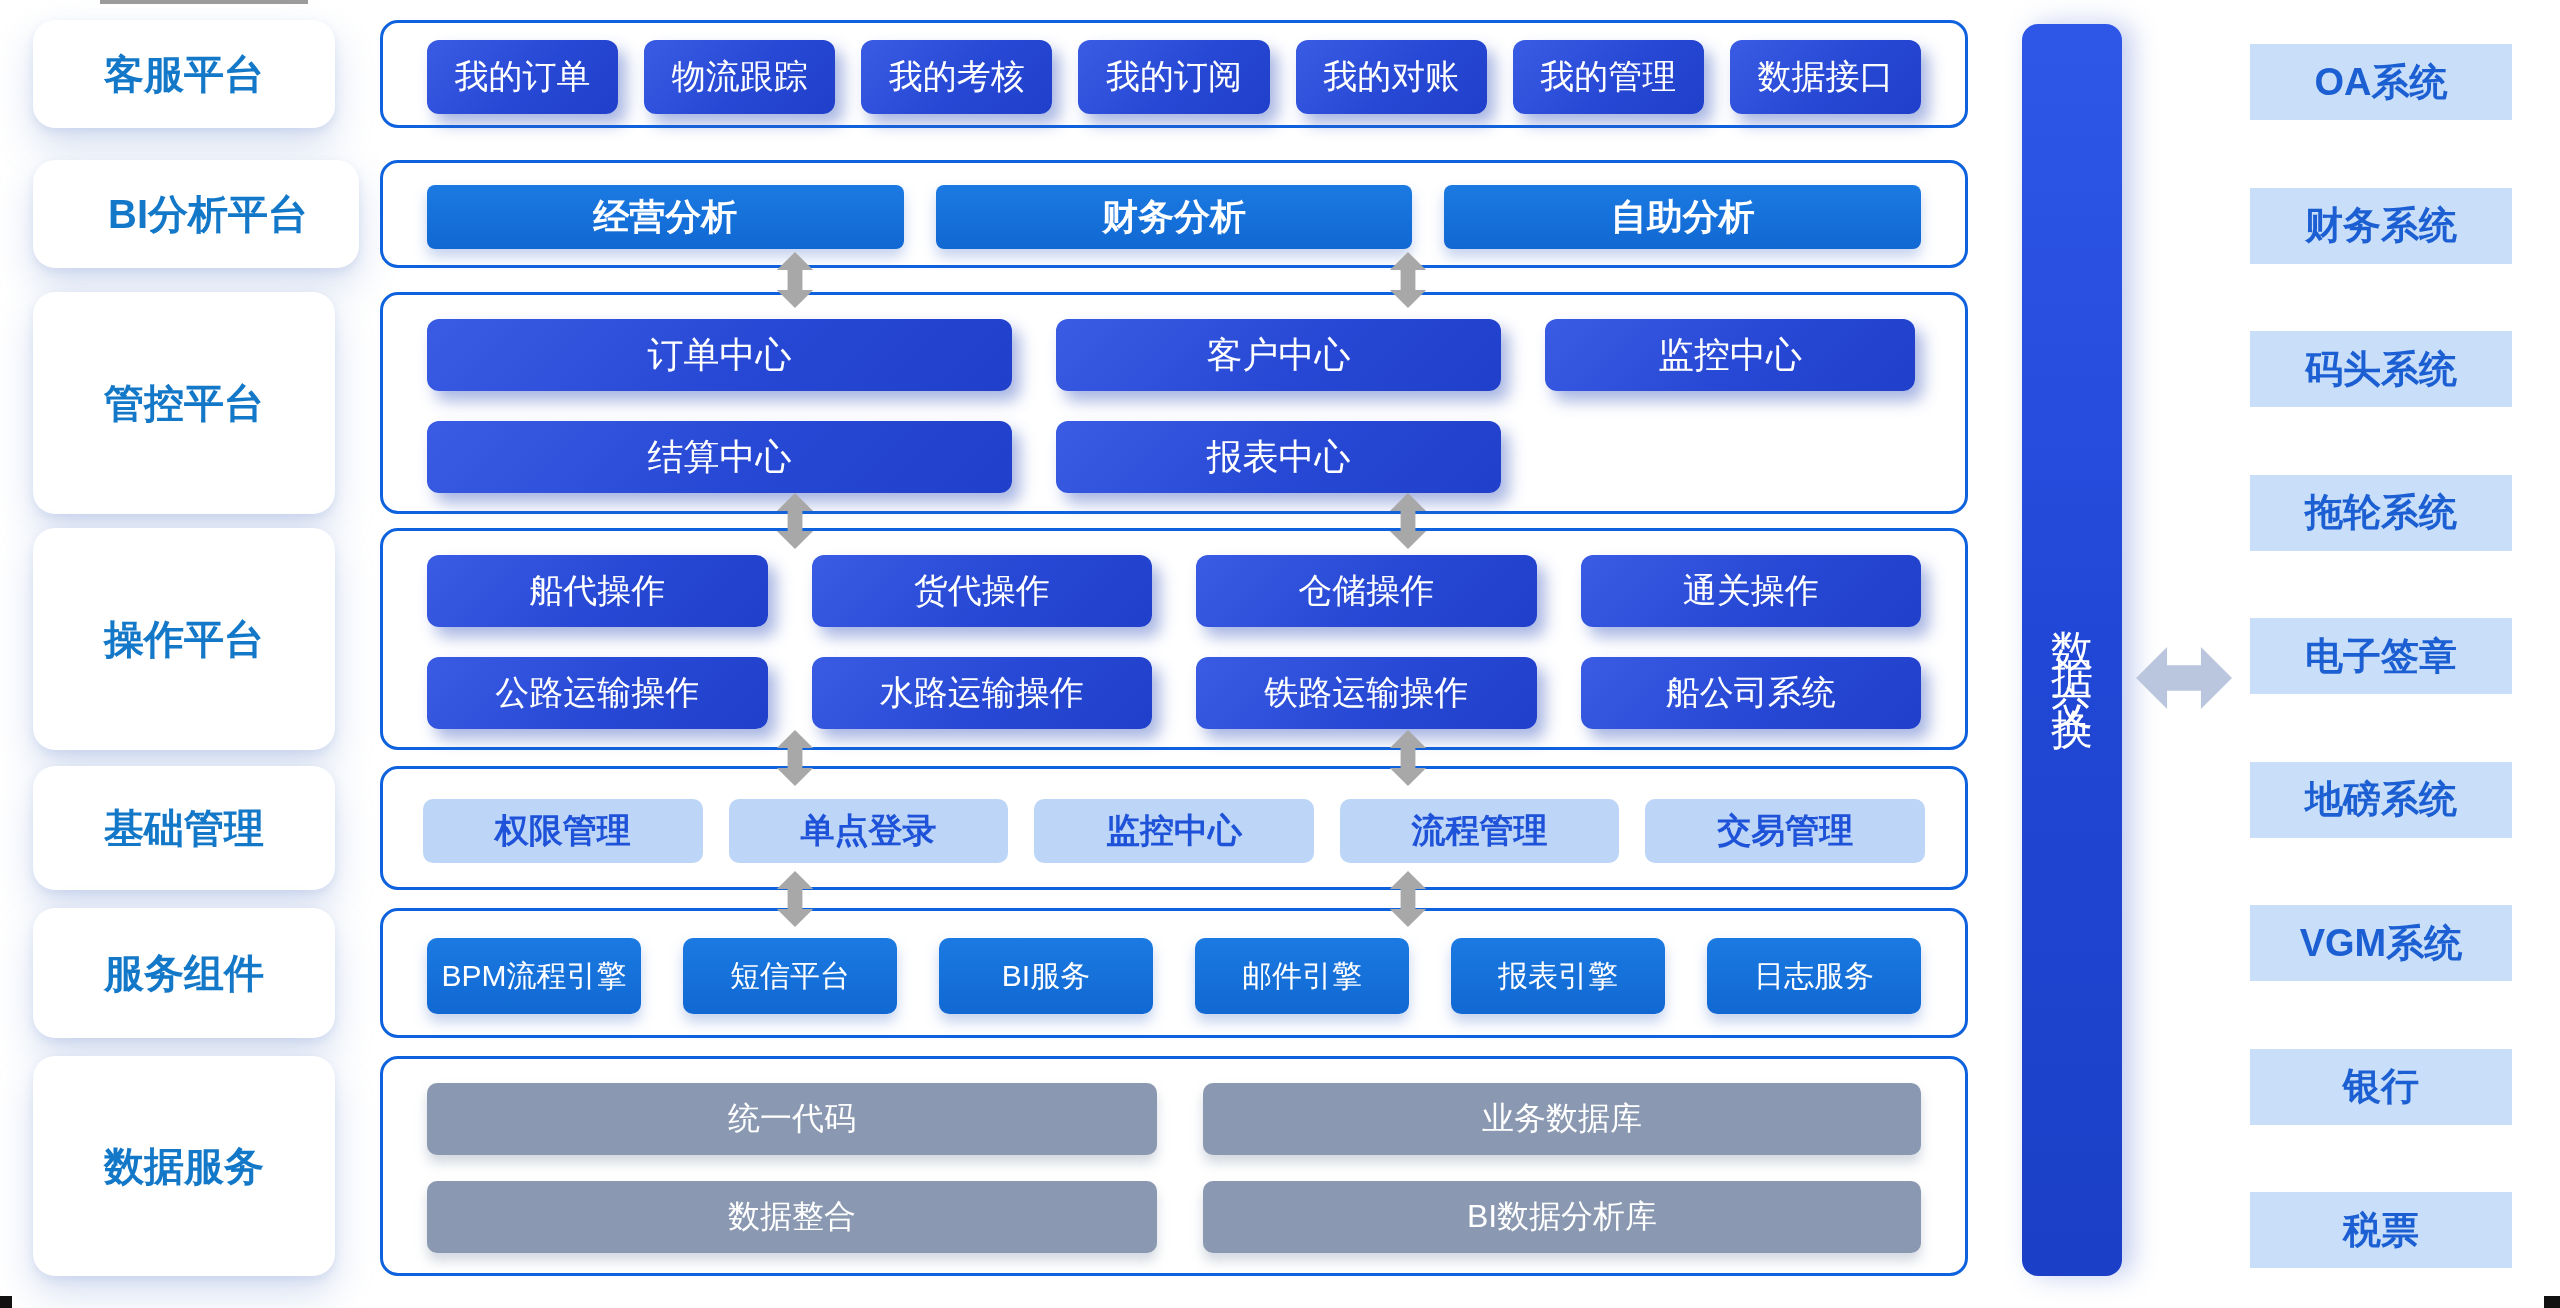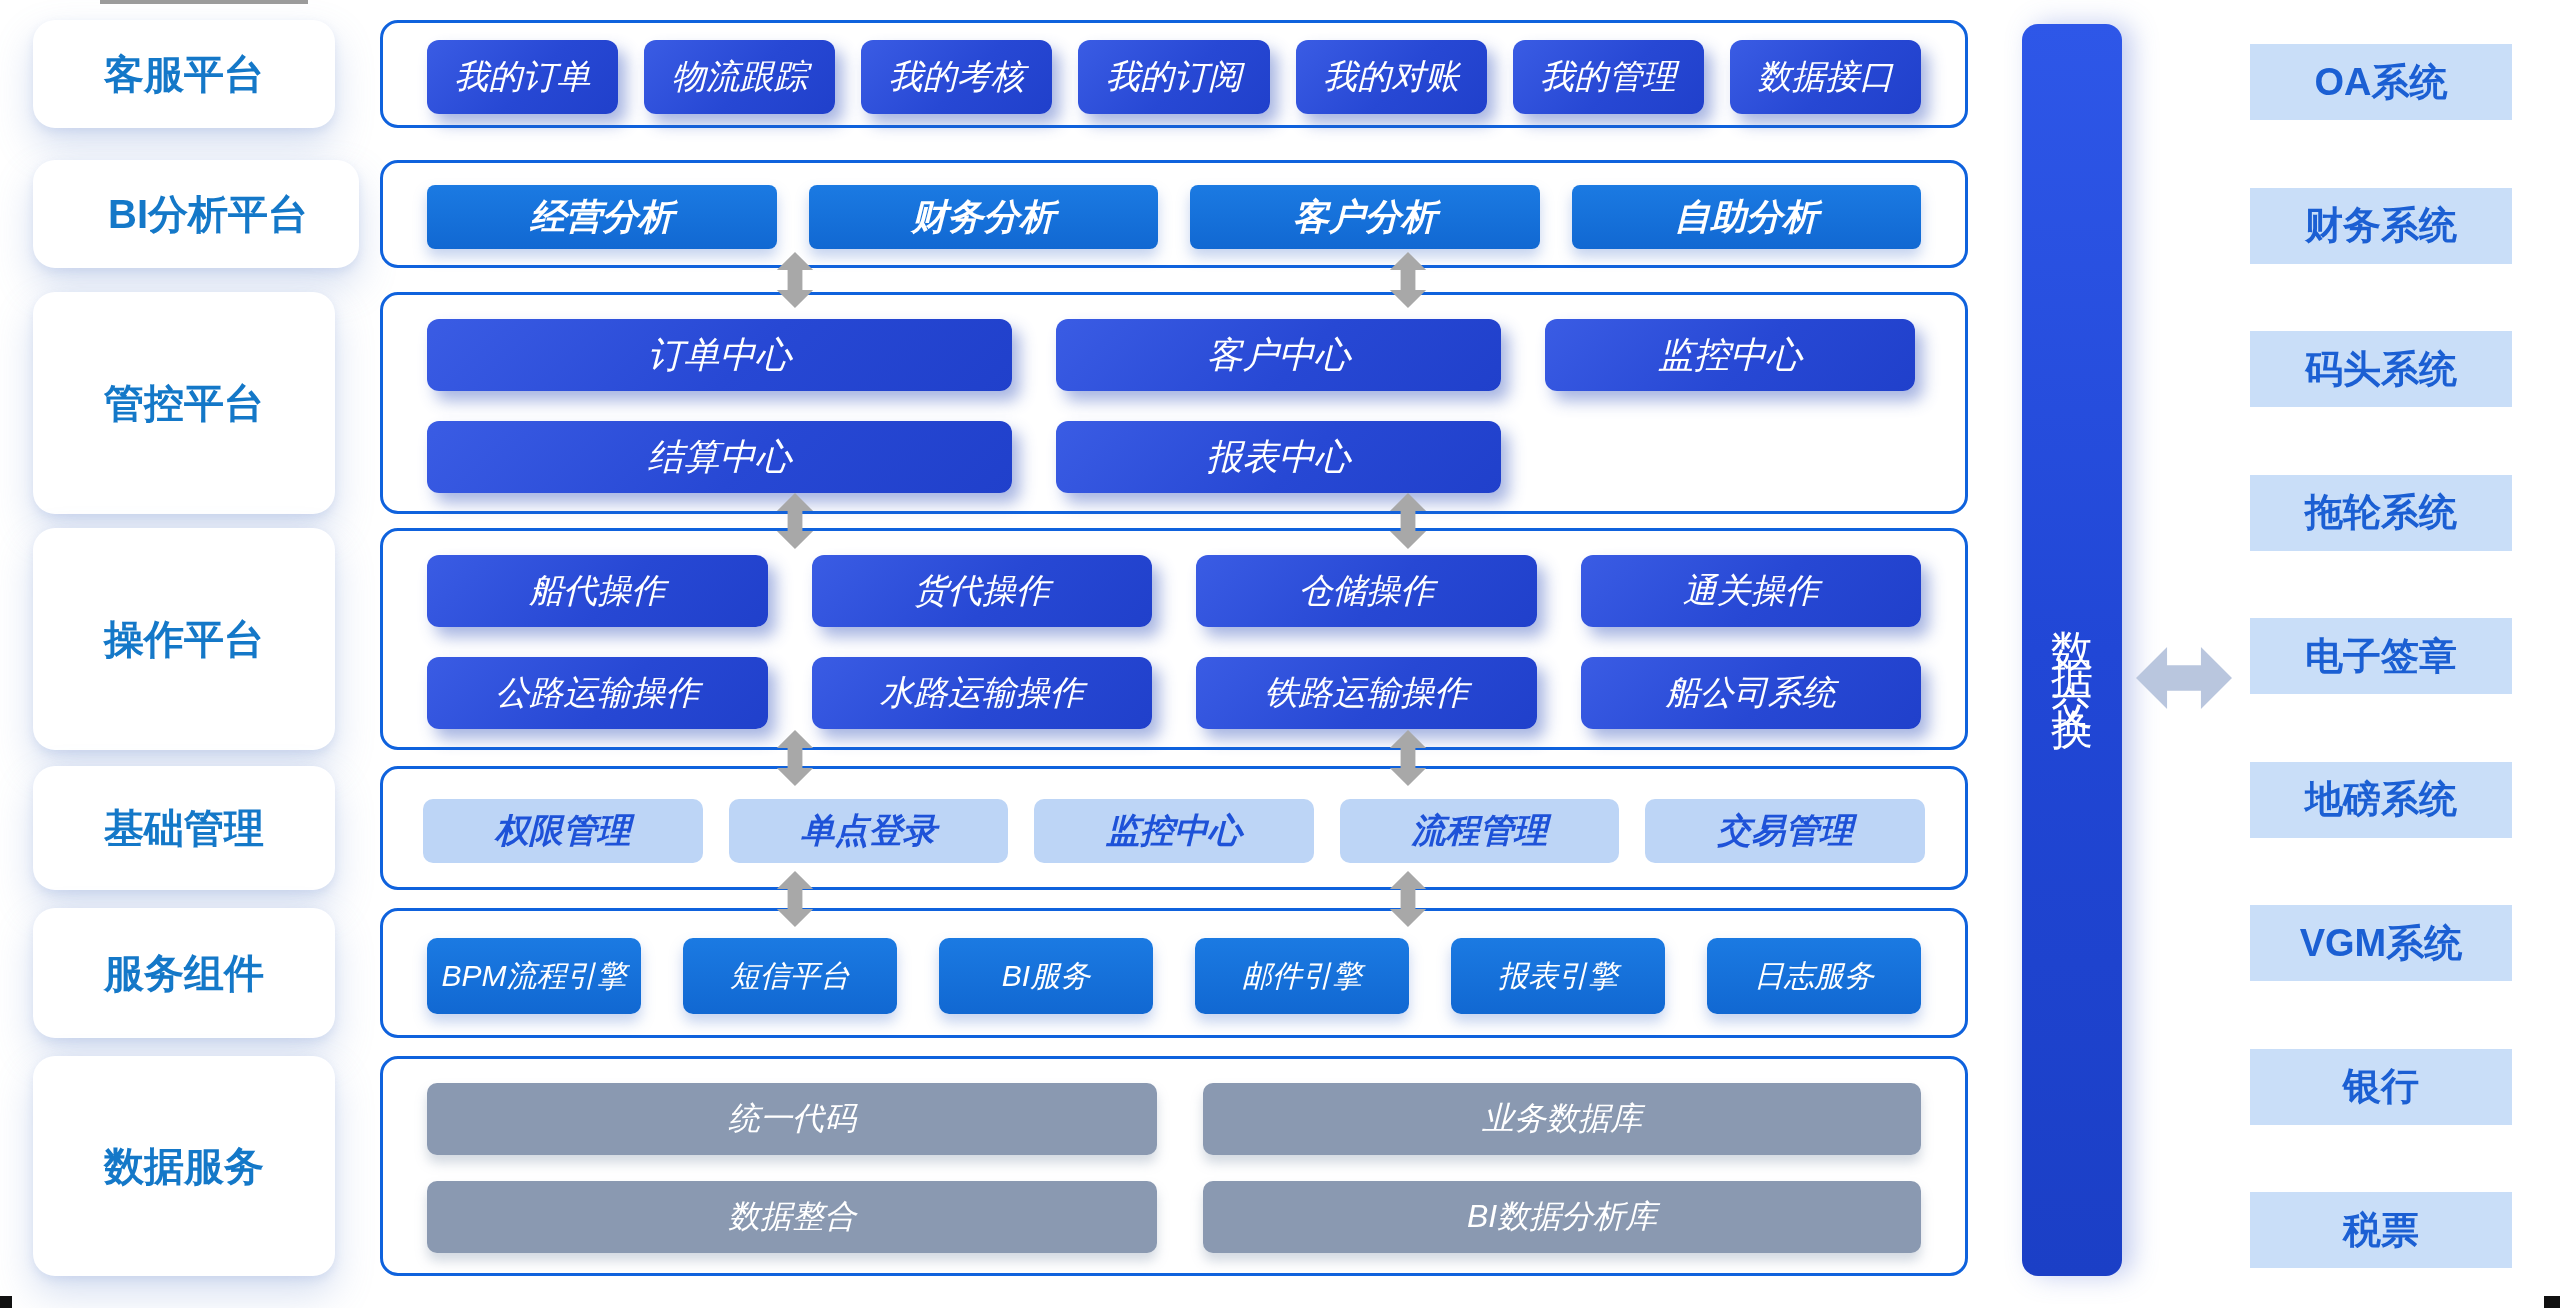--- a/index.html
+++ b/index.html
@@ -44,21 +44,21 @@
   .r4 .line1{padding:24px 44px 0 44px;gap:44px;height:72px;}
   .r4 .line2{padding:30px 44px 24px 44px;gap:44px;height:72px;}
   .r5 .line{padding:30px 40px;gap:26px;height:64px;}
   .r6 .line{padding:27px 44px;gap:42px;height:76px;}
   .r7 .line1{padding:24px 44px 0 44px;gap:46px;height:72px;}
   .r7 .line2{padding:26px 44px 24px 44px;gap:46px;height:72px;}
 
   
   .btn{
     flex:1 1 0;display:flex;align-items:center;justify-content:center;
-    border-radius:12px;color:#ffffff;white-space:nowrap;font-style:italic;
+    border-radius:12px;color:#ffffff;white-space:nowrap;
   }
   .royal{
     background:linear-gradient(135deg,#3a5ce4 0%,#2748d4 55%,#2040cb 100%);
     font-size:34px;font-weight:500;
     box-shadow:8px 10px 16px rgba(60,90,190,.45);
   }
   .royal-lg{font-size:36px;}
   .azure{
     background:linear-gradient(180deg,#1b7ae2 0%,#1168d2 100%);
     font-size:36px;font-weight:700;border-radius:8px;
@@ -149,21 +149,20 @@
         <div class="btn royal">我的对账</div>
         <div class="btn royal">我的管理</div>
         <div class="btn royal">数据接口</div>
       </div>
   </div>
 
   <div class="mrow r2">
     <div class="line">
         <div class="btn azure">经营分析</div>
         <div class="btn azure">财务分析</div>
-        <div class="btn azure">客户分析</div>
         <div class="btn azure">自助分析</div>
       </div>
   </div>
 
   <div class="mrow r3">
     <div class="line line1">
         <div class="btn royal royal-lg" style="flex: 0 0 585px;">订单中心</div>
         <div class="btn royal royal-lg" style="flex: 0 0 445px;">客户中心</div>
         <div class="btn royal royal-lg" style="flex: 0 0 370px;">监控中心</div>
       </div>

